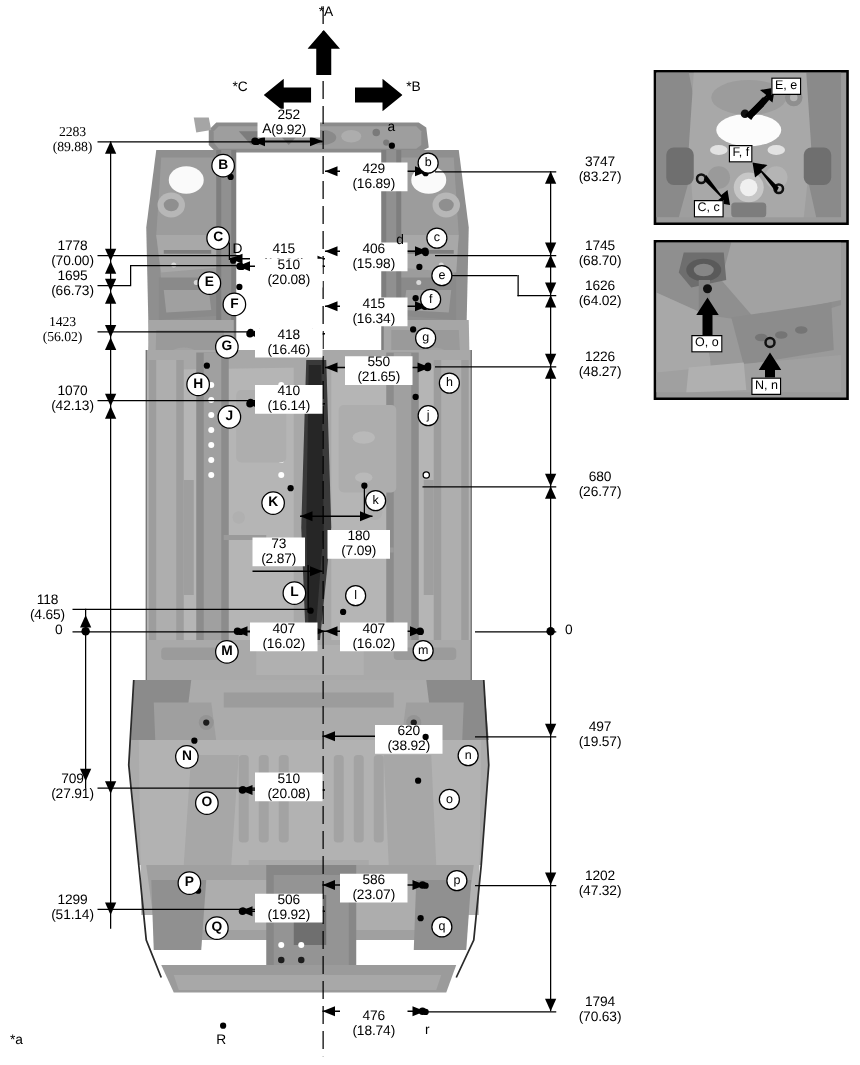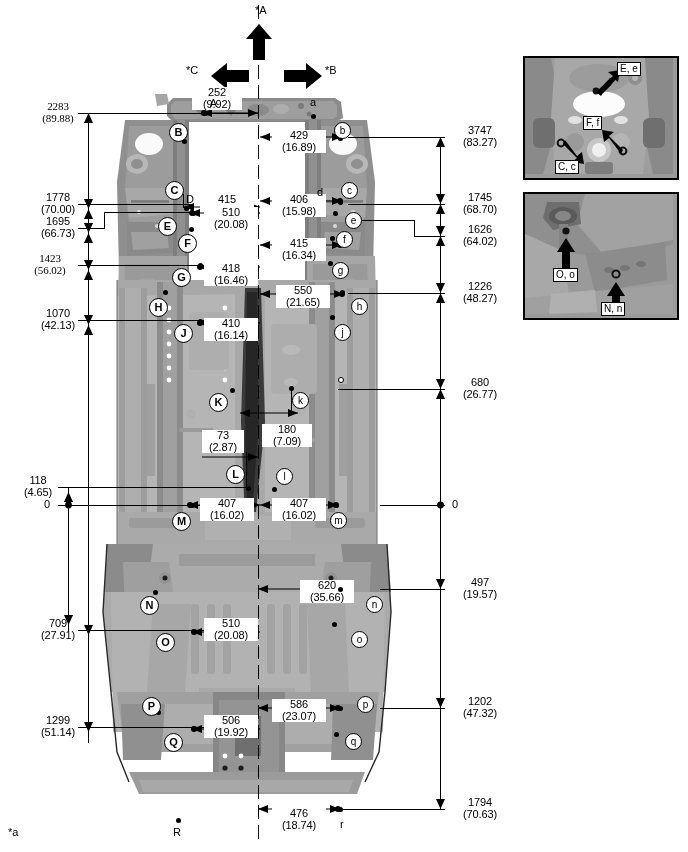--- a/index.html
+++ b/index.html
@@ -372,21 +372,21 @@
     <span>1794</span>
     <span class="l2">(70.63)</span>
   </div>
 
   <svg class="abs" style="left:200px;top:108px;" width="60" height="10" viewBox="0 0 60 10">
     <line x1="2" y1="5" x2="58" y2="5" stroke="#000" stroke-width="1.2"></line>
     <polygon points="2,5 12,1 12,9" fill="#000"></polygon>
       <polygon points="58,5 48,1 48,9" fill="#000"></polygon>
     <circle cx="4" cy="5" r="3" fill="#000"></circle>
   </svg>
-  <div class="dimtext boxed" style="left:192px;top:87px;width:48px;">
+  <div class="dimtext boxed" style="left:206px;top:87px;width:48px;">
     <span>252</span>
     <span class="l2">(9.92)</span>
   </div>
 
   <svg class="abs" style="left:182px;top:202px;" width="80" height="10" viewBox="0 0 80 10">
     <line x1="2" y1="5" x2="78" y2="5" stroke="#000" stroke-width="1.2"></line>
     <polygon points="2,5 12,1 12,9" fill="#000"></polygon>
       <polygon points="78,5 68,1 68,9" fill="#000"></polygon>
   </svg>
   <div class="vline" style="left:183px;top:194px;height:14px;"></div>
@@ -416,21 +416,21 @@
     <span>418</span>
     <span class="l2">(16.46)</span>
   </div>
 
   <svg class="abs" style="left:196px;top:318px;" width="66" height="10" viewBox="0 0 66 10">
     <line x1="2" y1="5" x2="64" y2="5" stroke="#000" stroke-width="1.2"></line>
     <polygon points="2,5 12,1 12,9" fill="#000"></polygon>
       <polygon points="64,5 54,1 54,9" fill="#000"></polygon>
     <circle cx="4" cy="5" r="3" fill="#000"></circle>
   </svg>
-  <div class="dimtext boxed" style="left:204px;top:318px;width:52px;">
+  <div class="dimtext boxed" style="left:204px;top:308px;width:52px;">
     <span>410</span>
     <span class="l2">(16.14)</span>
   </div>
 
   <svg class="abs" style="left:200px;top:452px;" width="60" height="10" viewBox="0 0 60 10">
     <line x1="2" y1="5" x2="58" y2="5" stroke="#000" stroke-width="1.2"></line>
     <polygon points="58,5 48,1 48,9" fill="#000"></polygon>
   </svg>
   <div class="vline" style="left:246px;top:452px;height:38px;"></div>
   <div class="dimtext boxed" style="left:202px;top:430px;width:40px;">
@@ -538,21 +538,21 @@
   </div>
 
   <svg class="abs" style="left:256px;top:584px;" width="86" height="10" viewBox="0 0 86 10">
     <line x1="2" y1="5" x2="84" y2="5" stroke="#000" stroke-width="1.2"></line>
     <polygon points="2,5 12,1 12,9" fill="#000"></polygon>
       <polygon points="84,5 74,1 74,9" fill="#000"></polygon>
     <circle cx="82" cy="5" r="3" fill="#000"></circle>
   </svg>
   <div class="dimtext boxed" style="left:272px;top:580px;width:52px;margin-left:28px;">
     <span>620</span>
-    <span class="l2">(35.66)</span>
+    <span class="l2">(38.92)</span>
   </div>
 
   <svg class="abs" style="left:256px;top:703px;" width="86" height="10" viewBox="0 0 86 10">
     <line x1="2" y1="5" x2="84" y2="5" stroke="#000" stroke-width="1.2"></line>
     <polygon points="2,5 12,1 12,9" fill="#000"></polygon>
       <polygon points="84,5 74,1 74,9" fill="#000"></polygon>
     <circle cx="82" cy="5" r="3" fill="#000"></circle>
   </svg>
   <div class="dimtext boxed" style="left:272px;top:699px;width:52px;">
     <span>586</span>

